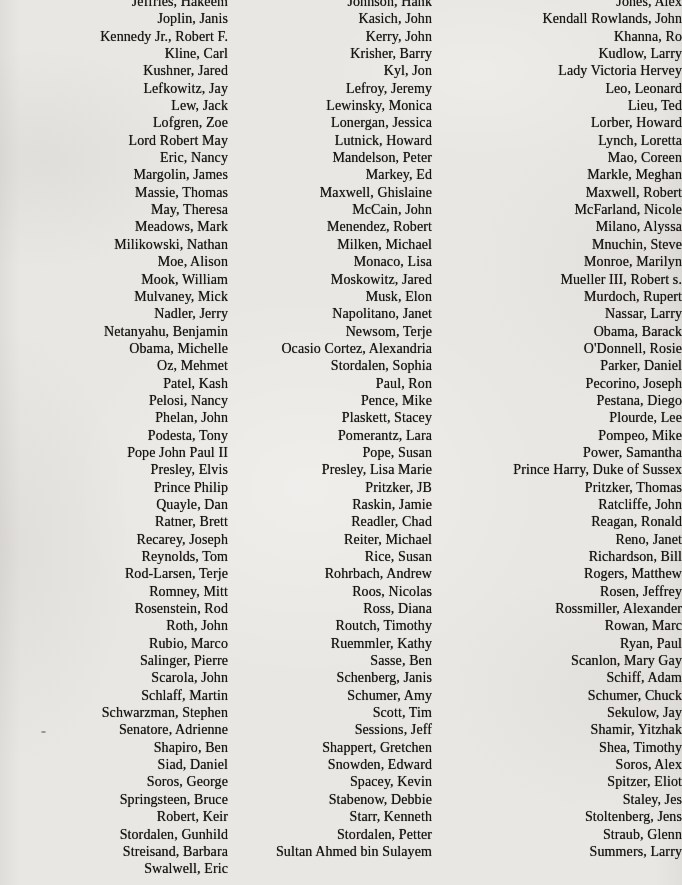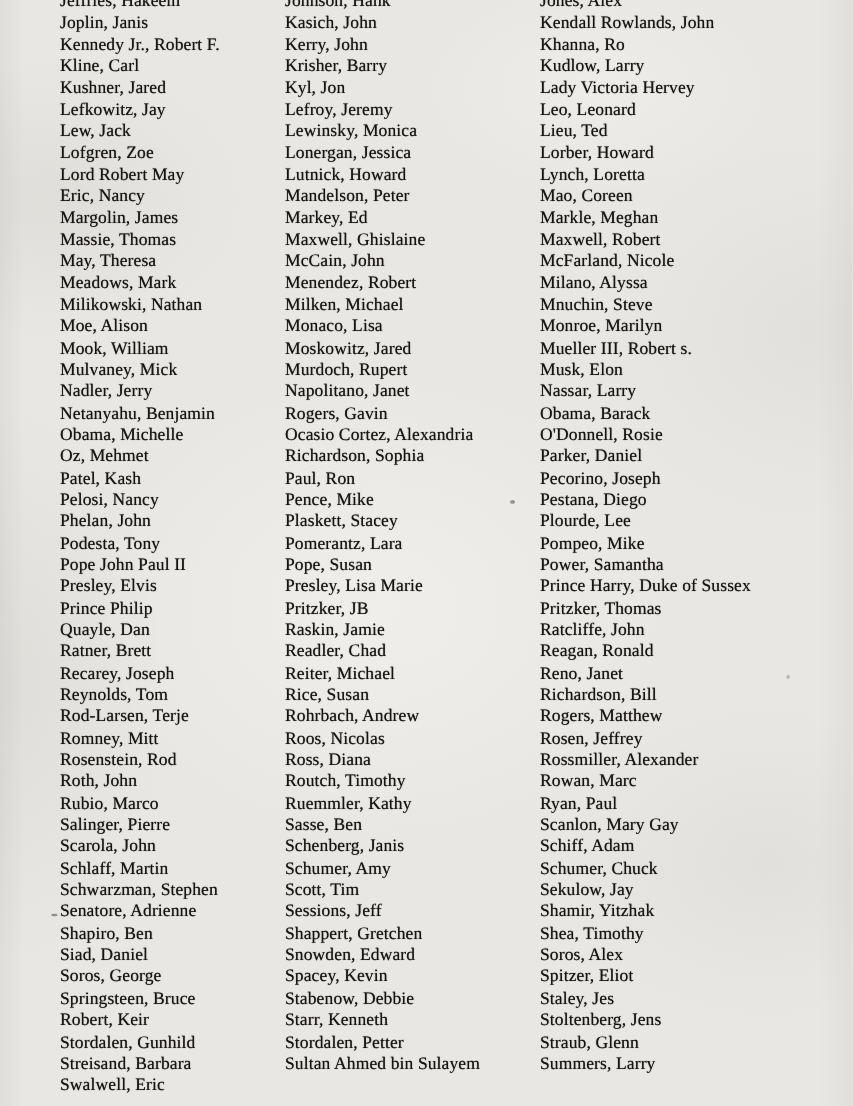--- a/index.html
+++ b/index.html
@@ -18,20 +18,21 @@
     overflow: hidden;
     background:
       radial-gradient(ellipse 220px 160px at 6% 18%, rgba(60,55,50,0.05), transparent 70%),
       radial-gradient(ellipse 260px 220px at 96% 30%, rgba(60,55,50,0.04), transparent 70%),
       radial-gradient(ellipse 180px 320px at 1% 62%, rgba(60,55,50,0.05), transparent 70%),
       radial-gradient(ellipse 240px 180px at 90% 78%, rgba(60,55,50,0.04), transparent 70%),
       radial-gradient(ellipse 320px 260px at 45% 55%, rgba(255,255,255,0.30), transparent 75%),
       radial-gradient(ellipse 200px 120px at 70% 8%, rgba(255,255,255,0.22), transparent 75%),
       linear-gradient(90deg, rgba(0,0,0,0.045) 0%, rgba(0,0,0,0) 3%, rgba(0,0,0,0) 96%, rgba(0,0,0,0.035) 100%),
       #e9e7e3;
+    text-align: right;
   }
   .name-grid {
     position: absolute;
     left: 48px;
     top: -7px;
     display: grid;
     grid-template-columns: 180px 204px 250px;
     grid-auto-rows: 17.35px;
     filter: blur(0.3px);
   }
@@ -102,33 +103,33 @@
       <div class="cell">Milikowski, Nathan</div>
       <div class="cell">Milken, Michael</div>
       <div class="cell">Mnuchin, Steve</div>
       <div class="cell">Moe, Alison</div>
       <div class="cell">Monaco, Lisa</div>
       <div class="cell">Monroe, Marilyn</div>
       <div class="cell">Mook, William</div>
       <div class="cell">Moskowitz, Jared</div>
       <div class="cell">Mueller III, Robert s.</div>
       <div class="cell">Mulvaney, Mick</div>
+      <div class="cell">Musk, Elon</div>
       <div class="cell">Murdoch, Rupert</div>
-      <div class="cell">Musk, Elon</div>
       <div class="cell">Nadler, Jerry</div>
       <div class="cell">Napolitano, Janet</div>
       <div class="cell">Nassar, Larry</div>
       <div class="cell">Netanyahu, Benjamin</div>
-      <div class="cell">Rogers, Gavin</div>
+      <div class="cell">Newsom, Terje</div>
       <div class="cell">Obama, Barack</div>
       <div class="cell">Obama, Michelle</div>
       <div class="cell">Ocasio Cortez, Alexandria</div>
       <div class="cell">O'Donnell, Rosie</div>
       <div class="cell">Oz, Mehmet</div>
-      <div class="cell">Richardson, Sophia</div>
+      <div class="cell">Stordalen, Sophia</div>
       <div class="cell">Parker, Daniel</div>
       <div class="cell">Patel, Kash</div>
       <div class="cell">Paul, Ron</div>
       <div class="cell">Pecorino, Joseph</div>
       <div class="cell">Pelosi, Nancy</div>
       <div class="cell">Pence, Mike</div>
       <div class="cell">Pestana, Diego</div>
       <div class="cell">Phelan, John</div>
       <div class="cell">Plaskett, Stacey</div>
       <div class="cell">Plourde, Lee</div>

